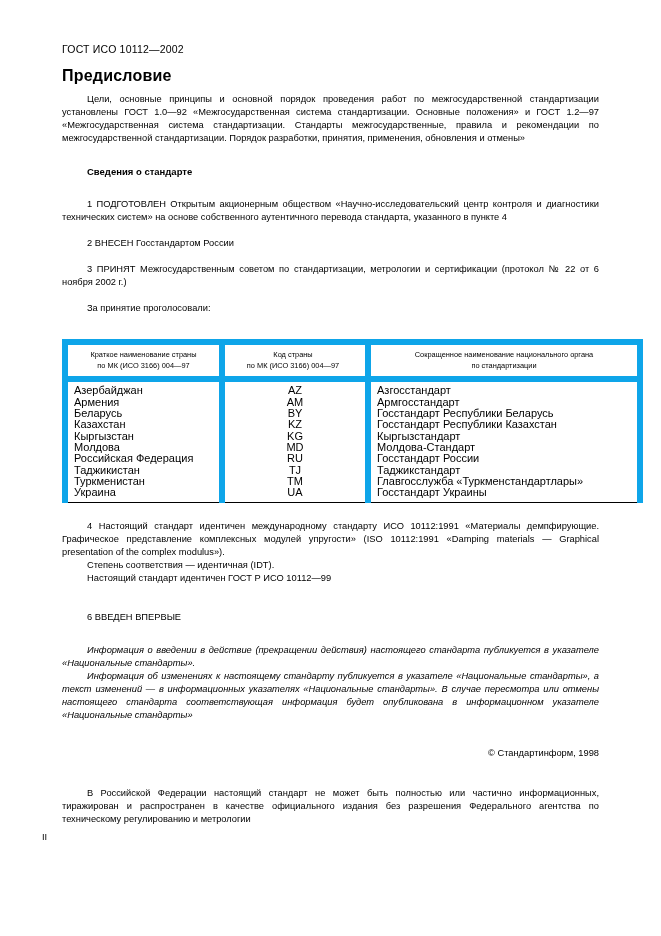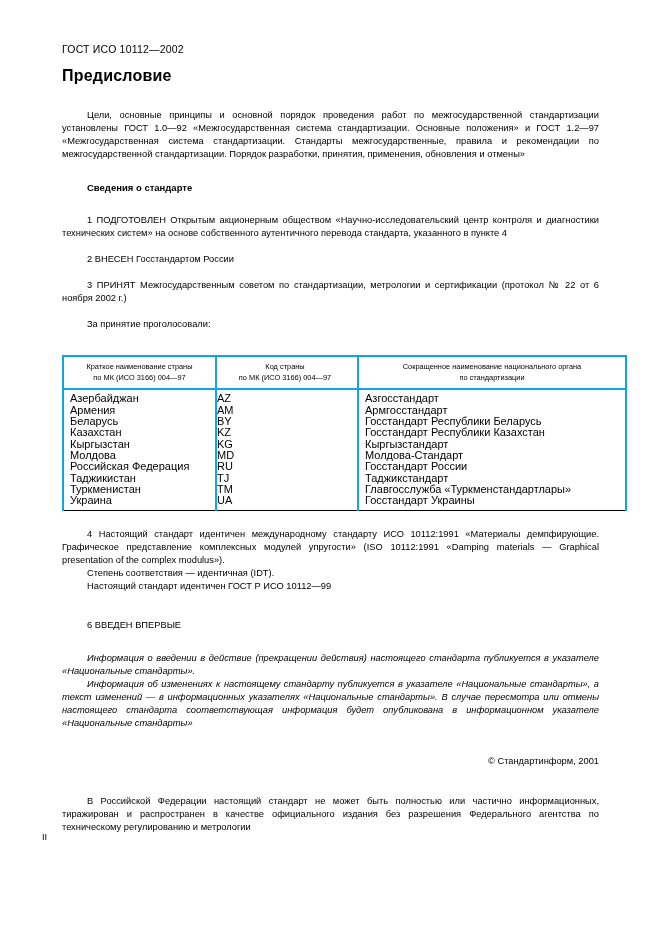--- a/index.html
+++ b/index.html
@@ -15,21 +15,21 @@
     position: relative;
     width: 661px;
     height: 936px;
     background: #ffffff;
     overflow: hidden;
     box-sizing: border-box;
   }
   .content {
     position: absolute;
     left: 62px;
-    top: 16px;
+    top: 0;
     width: 537px;
   }
 
   
   .doc-code {
     position: absolute;
     left: 62px;
     top: 43px;
     font-size: 10.5px;
     font-weight: normal;
@@ -76,21 +76,21 @@
 
   
   .country-table {
     border-collapse: collapse;
     width: 537px;
     table-layout: fixed;
     font-size: 8.2px;
   }
   .country-table td,
   .country-table th {
-    border: 2px solid #0ea5e9;
+    border: 6px solid #0ea5e9;
     padding: 0;
     vertical-align: top;
   }
   .country-table thead th {
     text-align: center;
     font-weight: normal;
     font-size: 7.4px;
     line-height: 10.4px;
     padding: 5px 4px 5px 4px;
   }
@@ -105,21 +105,21 @@
     padding-top: 3px;
   }
   .country-table tbody tr:last-child td {
     padding-bottom: 3px;
   }
   .country-table tbody tr:last-child td,
   .country-table tbody tr:last-child th {
     border-bottom: 1px solid #000;
   }
   .col-name   { width: 143px; }
-  .col-code   { width: 136px; text-align: left; padding-left: 0 !important; }
+  .col-code   { width: 136px; text-align: center; padding-left: 0 !important; }
   .col-organ  { width: 258px; }
 
   .tbl-wrap { position: relative; }
 
   
   .copyright {
     margin: 0;
     font-size: 9.3px;
     line-height: 13px;
     text-align: right;
@@ -256,21 +256,21 @@
 
     <p class="body">6  ВВЕДЕН ВПЕРВЫЕ</p>
 
     <div class="gap-lg"></div>
 
     <p class="body ital">Информация о введении в действие (прекращении действия) настоящего стандарта публикуется в указателе «Национальные стандарты».</p>
     <p class="body ital">Информация об изменениях к настоящему стандарту публикуется в указателе «Национальные стандарты», а текст изменений — в информационных указателях «Национальные стандарты». В случае пересмотра или отмены настоящего стандарта соответствующая информация будет опубликована в информационном указателе «Национальные стандарты»</p>
 
     <div style="height:25px"></div>
 
-    <p class="copyright">© Стандартинформ, 2001</p>
+    <p class="copyright">© Стандартинформ, 1998</p>
 
     <div style="height:27px"></div>
 
     <p class="body">В Российской Федерации настоящий стандарт не может быть полностью или частично информационных, тиражирован и распространен в качестве официального издания без разрешения Федерального агентства по техническому регулированию и метрологии</p>
 
   </div>
 
   <div class="page-number">II</div>
 
 </div>

